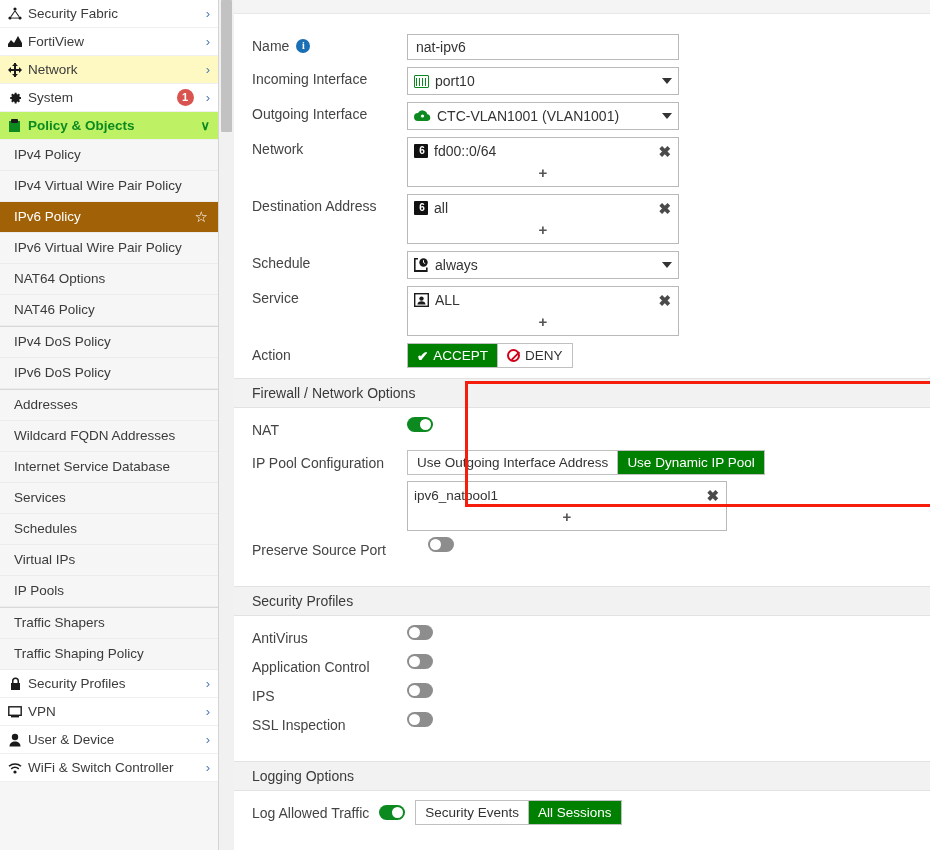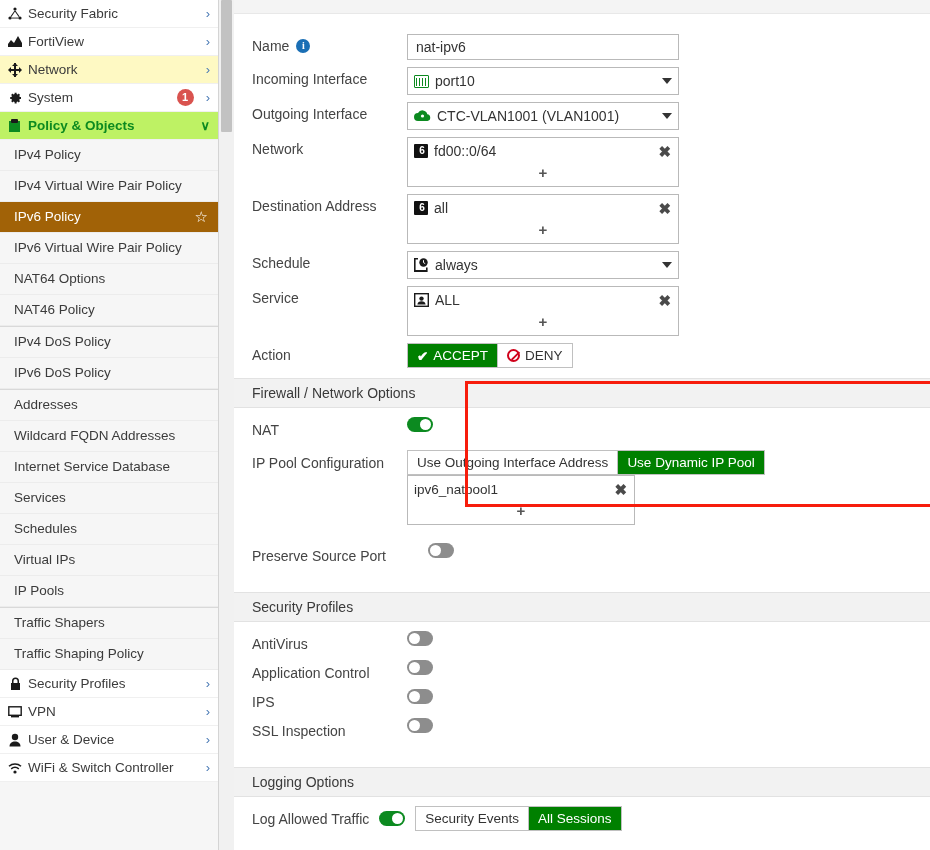--- a/index.html
+++ b/index.html
@@ -208,21 +208,21 @@
   .toggle.off { background: #8d8d8d; }
   .toggle.off .knob { left: 2px; }
 
   .redbox {
     position: absolute; left: 246px; top: 381px;
     width: 620px; height: 126px;
     border: 3px solid #f71d0c; pointer-events: none; z-index: 40;
   }
   .ctrl-col { flex: 1 1 auto; }
   .pool-list {
-    border: 1px solid #b9b9b9; width: 228px; background:#fff;
+    border: 1px solid #b9b9b9; width: 320px; margin-top: 6px; background:#fff;
   }
 </style>
 </head>
 <body>
 
 <div id="app">
 
   <div class="sidebar">
     <div class="nav-top">
 
@@ -563,21 +563,21 @@
               <div class="pool-list">
                 <div class="mb-item">
                   <span class="nm">ipv6_natpool1</span>
                   <span class="mb-x">✖</span>
                 </div>
                 <div class="mb-plus">+</div>
               </div>
             </div>
           </div>
 
-          <div class="orow" style="margin-top:18px;gap:32px;">
+          <div class="orow" style="margin-top:6px;gap:32px;">
             <div class="olabel narrow">Preserve Source Port</div>
             <div class="ctrl-col">
               <span class="toggle off"><span class="knob"></span></span>
             </div>
           </div>
         </div>
 
         <div class="sect-head">Security Profiles</div>
         <div class="sect-body">
           <div class="orow">

